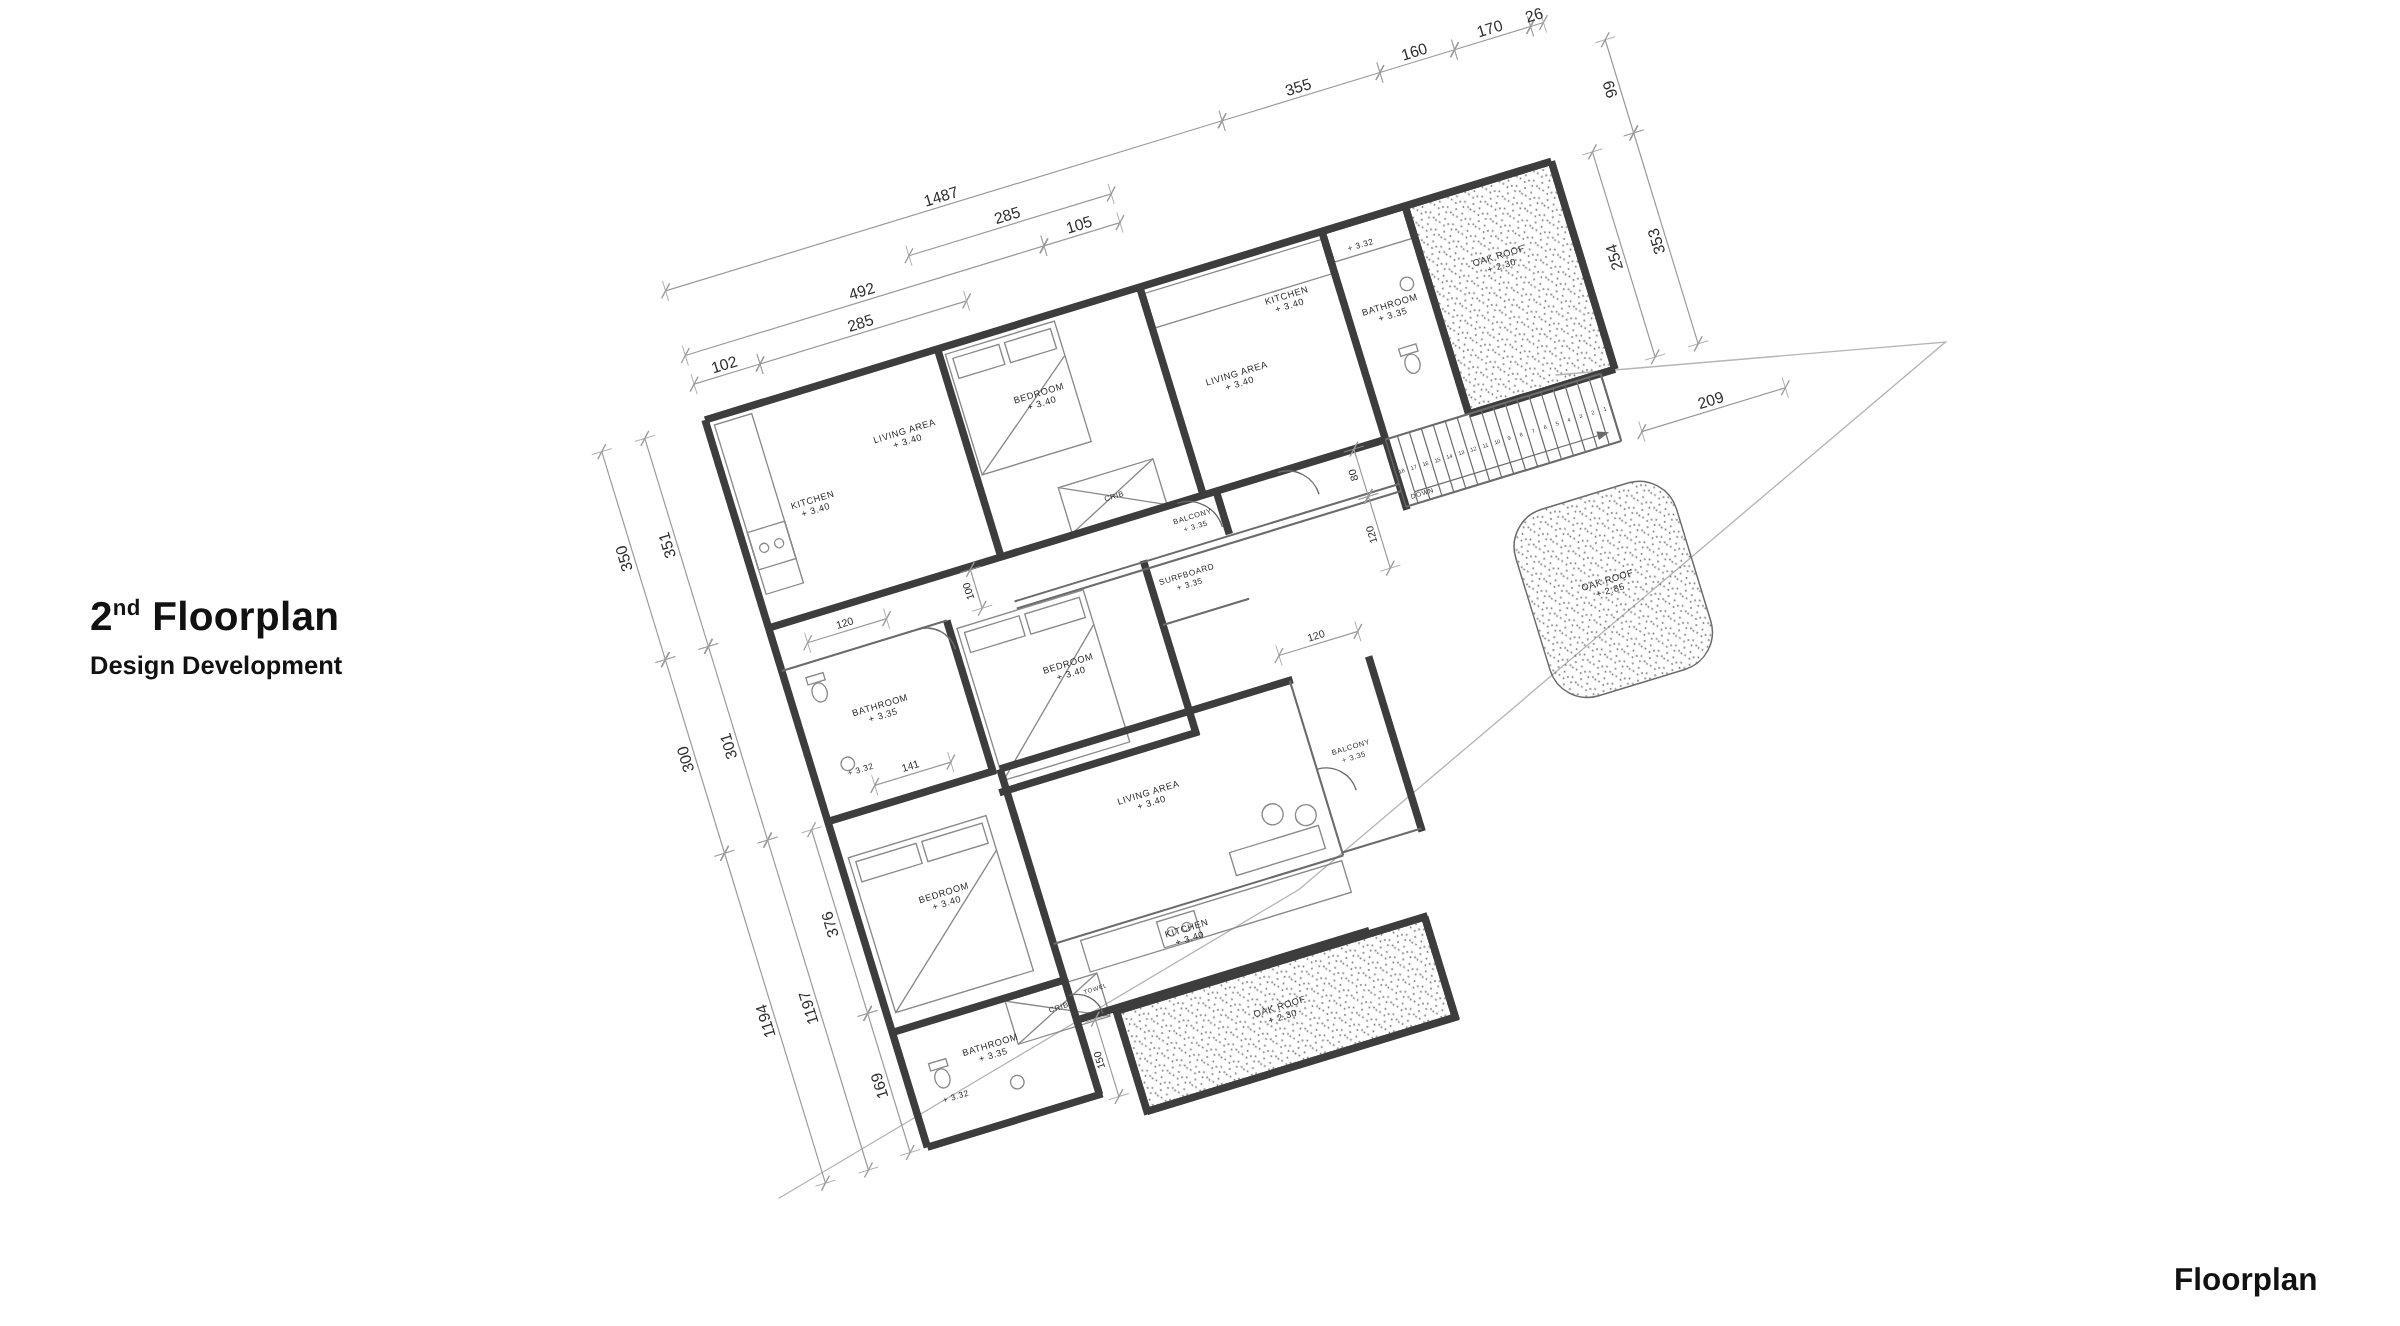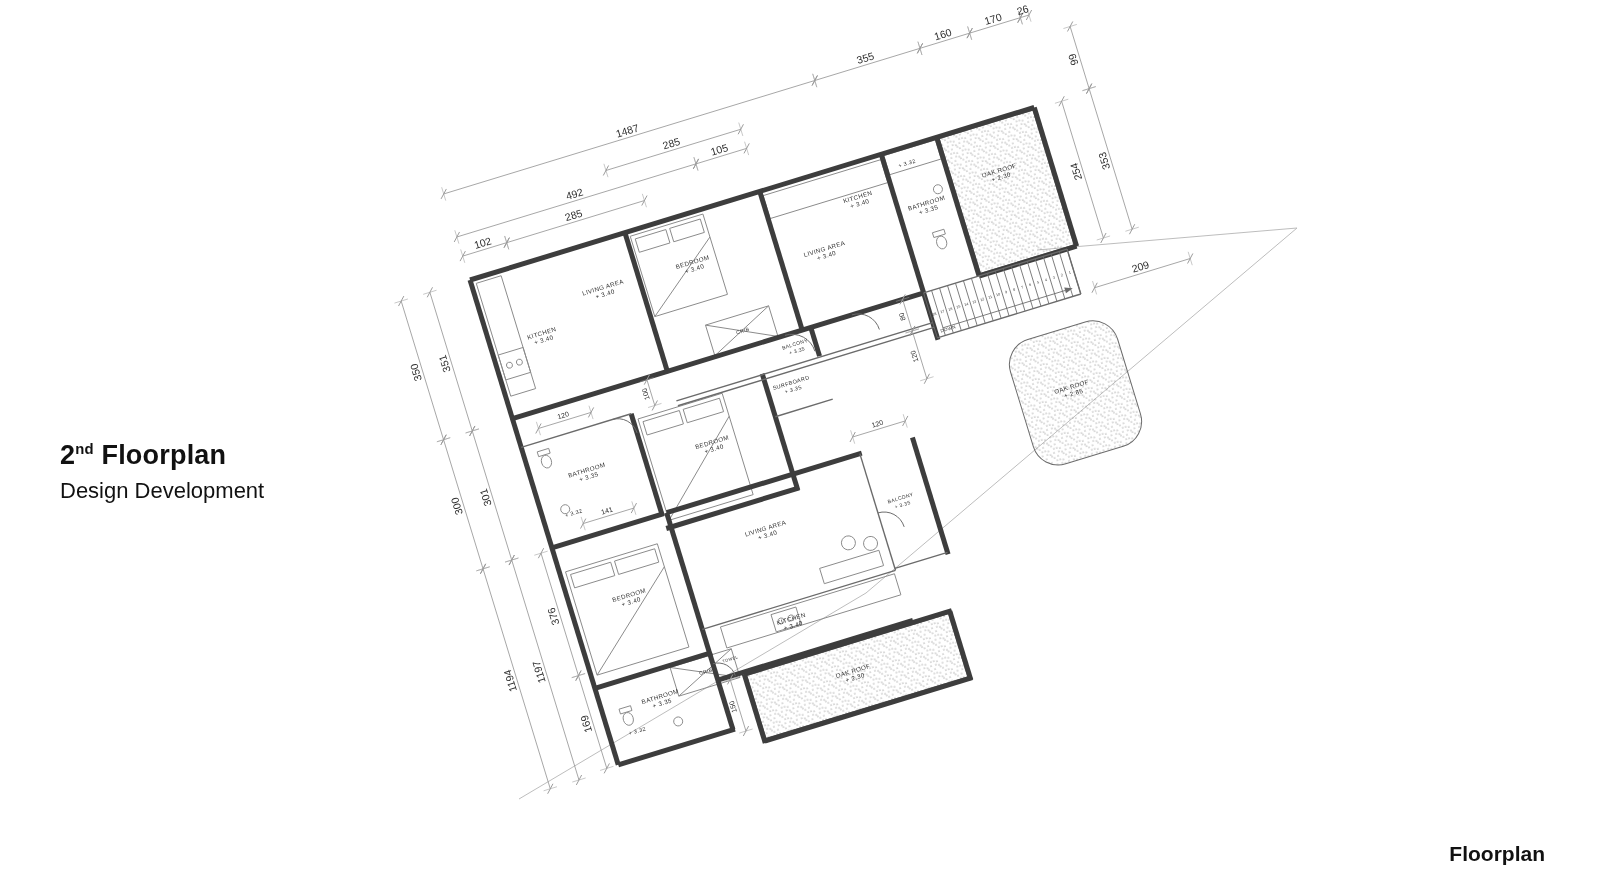--- a/index.html
+++ b/index.html
@@ -1,23 +1,23 @@
 <!DOCTYPE html>
 <html><head>
 <meta charset="utf-8">
 <style>
   html,body{margin:0;padding:0;background:#ffffff;}
   body{width:1600px;height:884px;overflow:hidden;position:relative;
        font-family:"Liberation Sans", sans-serif;}
   .canvas{position:absolute;inset:0;}
   #plan-svg{position:absolute;left:0;top:0;}
-  .titleblock{position:absolute;left:60px;top:396px;color:#111;margin-top:44px;}
+  .titleblock{position:absolute;left:60px;top:396px;color:#111;}
   .titleblock .t1{font-size:27px;font-weight:700;letter-spacing:.2px;}
   .titleblock .t1 sup{font-size:.55em;font-weight:700;}
-  .titleblock .t2{font-size:22px;font-weight:400;margin-top:7px;}
+  .titleblock .t2{font-size:17px;font-weight:700;margin-top:7px;}
   .footer{position:absolute;right:55px;bottom:18px;font-size:21px;
           font-weight:700;color:#111;}
   svg text{font-family:"Liberation Sans", sans-serif;}
 </style>
 </head>
 <body>
 
 <div class="canvas">
 
   <svg id="plan-svg" width="1600" height="884" viewBox="0 0 1600 884">

